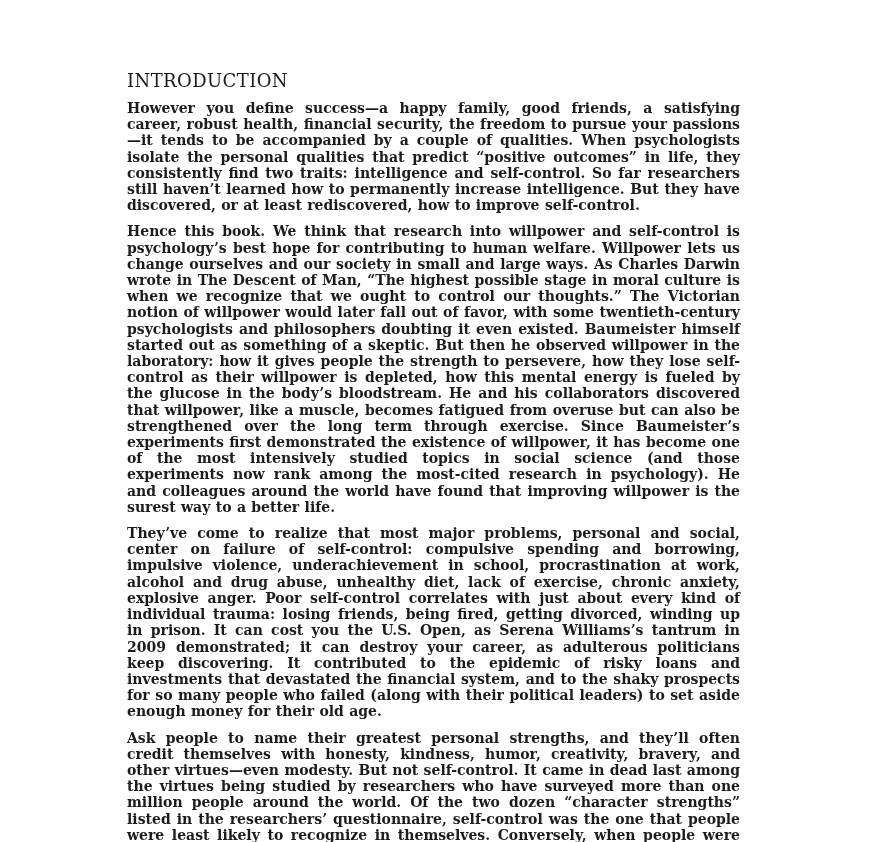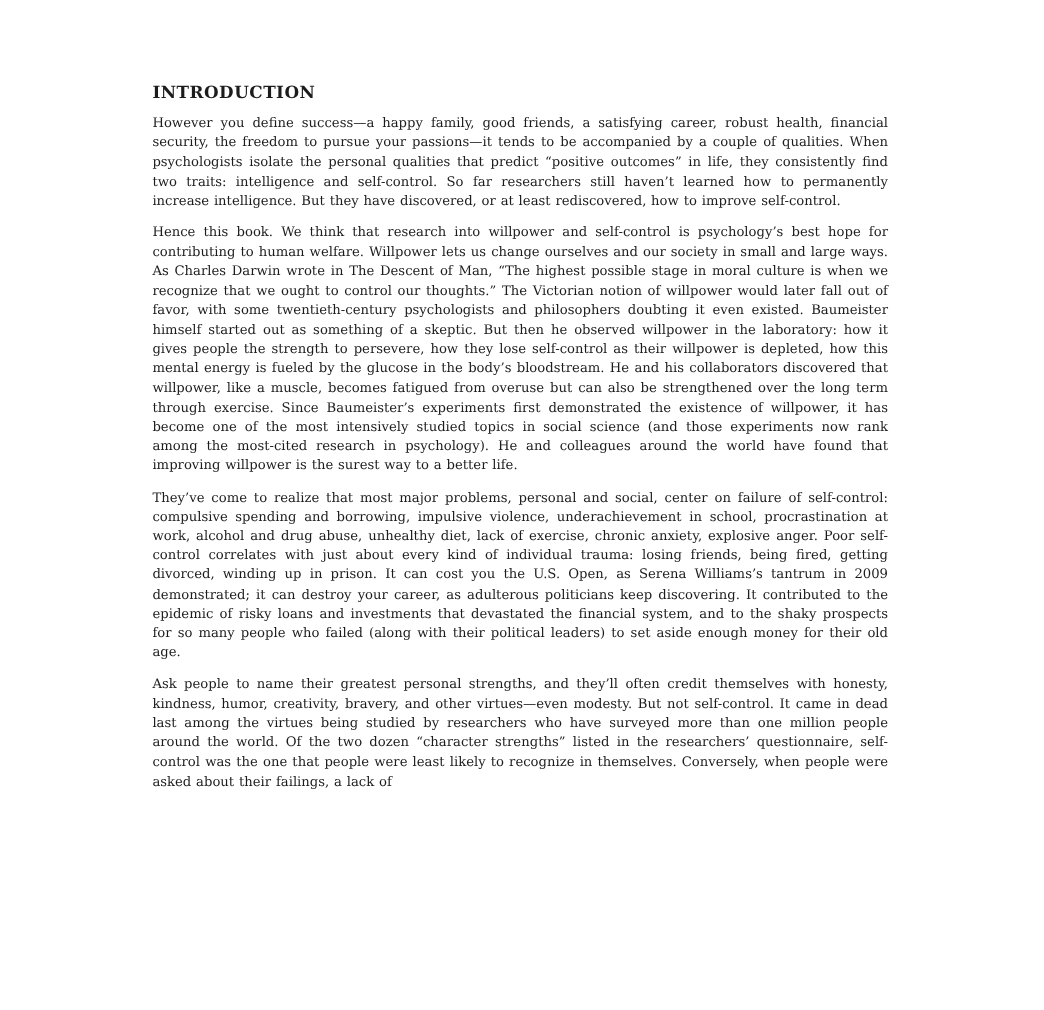--- a/index.html
+++ b/index.html
@@ -16,33 +16,34 @@
   .page {
     position: relative;
     width: 870px;
     height: 842px;
     padding: 70px 130px 40px 127px;
     background: var(--page-bg);
     font-family: "DejaVu Serif", "Liberation Serif", serif;
     color: var(--text-color);
   }
   .page-title {
-    font-size: 14px;
-    font-weight: bold;
+    font-size: 18px;
+    font-weight: normal;
     letter-spacing: 0.4px;
     margin-bottom: 9px;
     color: var(--text-color);
   }
   .body-text p {
-    font-size: 11px;
+    font-size: 14px;
     line-height: 16.2px;
     text-align: justify;
     word-spacing: 0.5px;
     margin-bottom: 10px;
     color: var(--text-color);
+    font-weight: bold;
   }
   .body-text p:last-child { margin-bottom: 0; }
 </style>
 </head>
 <body>
 
 <div class="page">
   <h1 class="page-title">INTRODUCTION</h1>
   <div class="body-text" id="body-text">
       <p>However you define success—a happy family, good friends, a satisfying career, robust health, financial security, the freedom to pursue your passions—it tends to be accompanied by a couple of qualities. When psychologists isolate the personal qualities that predict “positive outcomes” in life, they consistently find two traits: intelligence and self-control. So far researchers still haven’t learned how to permanently increase intelligence. But they have discovered, or at least rediscovered, how to improve self-control.</p>

